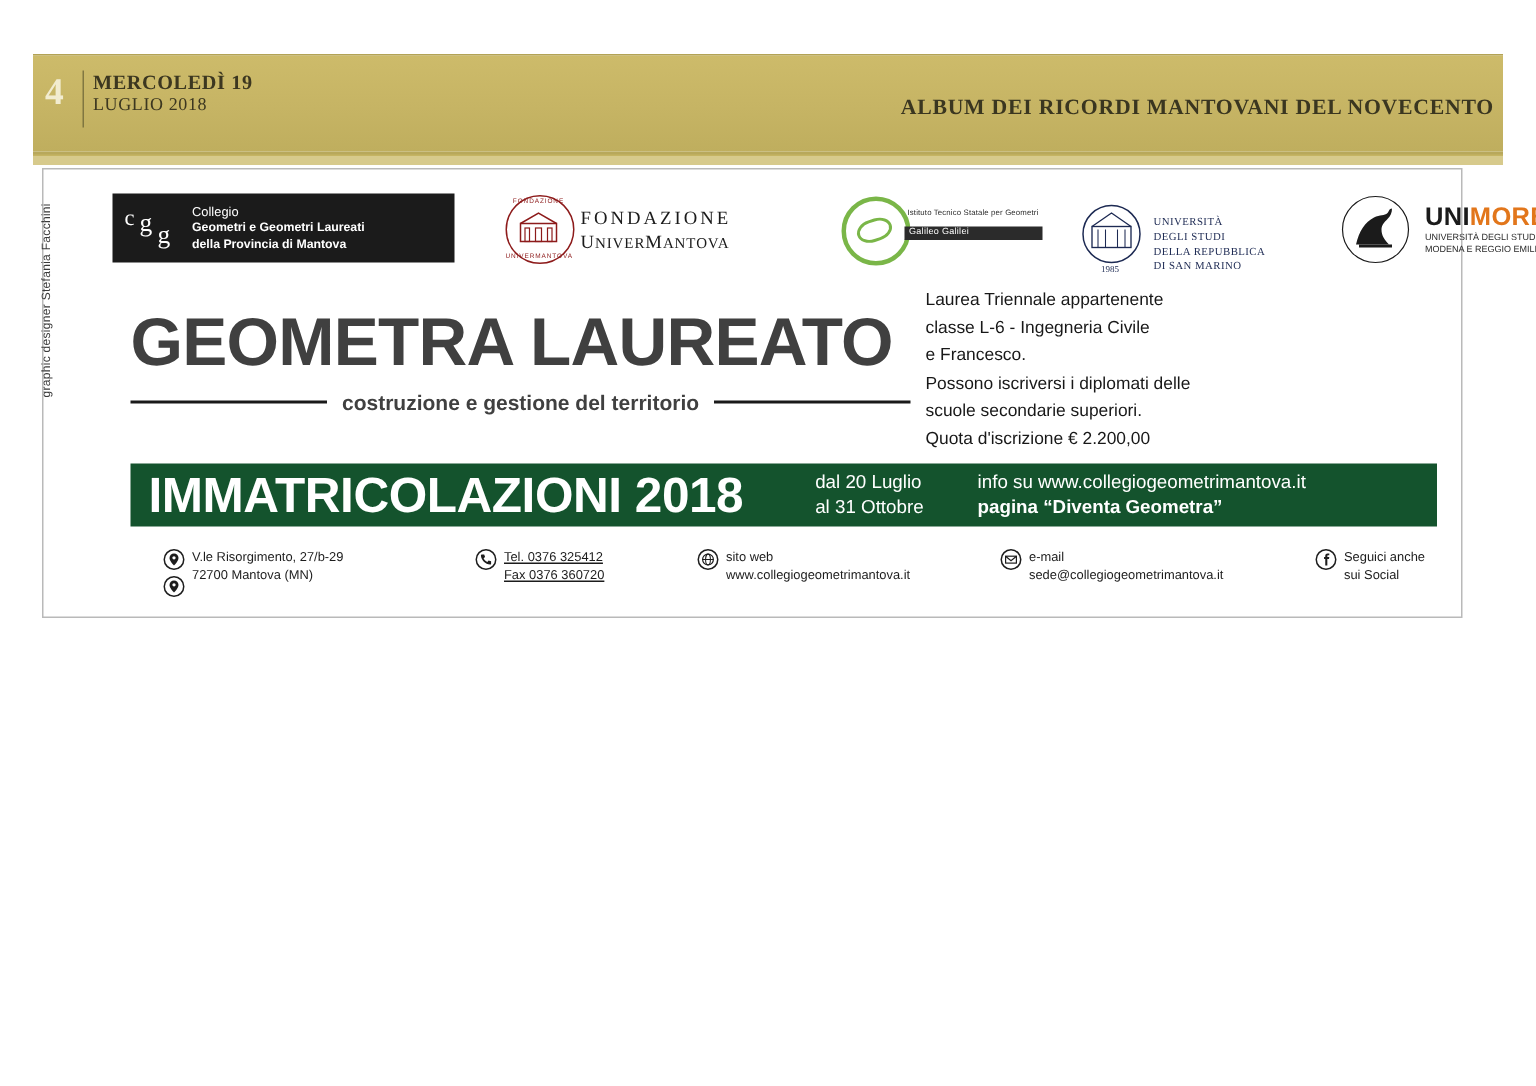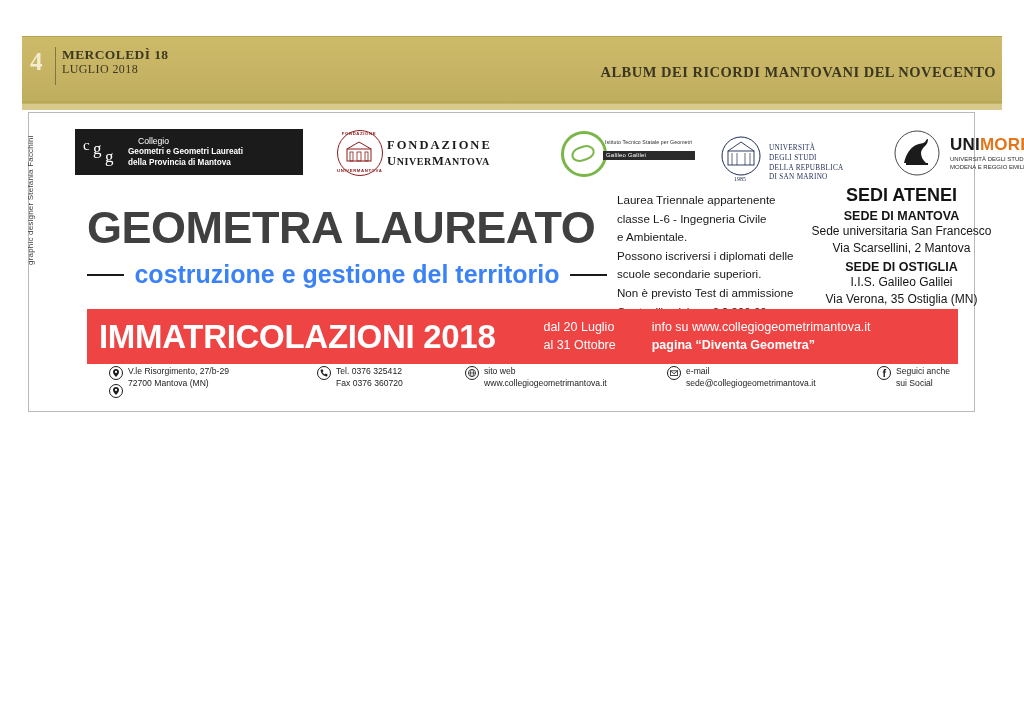--- a/index.html
+++ b/index.html
@@ -141,24 +141,24 @@
     flex: 0 0 40px;
     position: relative;
     margin-right: 7px;
   }
   .logo-collegio .mark svg { display:block; }
   .logo-collegio .txt {
     font-size: 8.2px;
     line-height: 1.28;
     font-weight: 700;
   }
-  .logo-collegio .txt .l1 { font-weight: 400; font-size: 8.6px; margin-left: 10px;}
-
-  
-  .logo-univer { left: 262px; width: 195px; top: 2px; font-weight: bold; }
+  .logo-collegio .txt .l1 { font-weight: 400; font-size: 8.6px;}
+
+  
+  .logo-univer { left: 262px; width: 195px; top: 2px; }
   .logo-univer .crest {
     width: 44px; height: 48px; flex: 0 0 44px; margin-right: 6px; position: relative;
   }
   .logo-univer .crest .arc {
     position:absolute; left:0; top:0; width:44px; height:44px;
     border:1px solid #8d1b1b; border-radius:50%;
   }
   .logo-univer .crest .bld {
     position:absolute; left:9px; top:11px; width:26px; height:22px;
   }
@@ -242,23 +242,23 @@
     white-space: nowrap;
   }
   .subhead-wrap {
     display: flex;
     align-items: center;
     margin-top: 10px;
     gap: 10px;
   }
   .subhead-wrap .rule { height: 2px; background: #1a1a1a; flex: 1; }
   .subhead {
-    font-size: 25px;
+    font-size: 14px;
     font-weight: 700;
-    color: #3b82f6;
+    color: #404040;
     white-space: nowrap;
   }
 
   
   .info-col {
     position: absolute;
     left: 588px;
     top: 78px;
     width: 190px;
     font-size: 11.6px;
@@ -283,22 +283,22 @@
   }
   .sedi-col .sede { font-size: 12.5px; font-weight: 700; margin-top: 3px; }
   .sedi-col .line { font-size: 12px; line-height: 1.42; }
 
   
   .black-bar {
     position: absolute;
     left: 58px;
     top: 196px;
     right: 16px;
-    height: 55px;
-    background: #ef4444;
+    height: 42px;
+    background: #14532d;
     color: #ffffff;
     display: flex;
     align-items: center;
   }
   .black-bar .big {
     font-size: 33px;
     font-weight: 800;
     letter-spacing: -0.3px;
     margin-left: 12px;
     white-space: nowrap;
@@ -331,21 +331,21 @@
     top: 0;
     display: flex;
     align-items: flex-start;
     gap: 5px;
     font-size: 8.6px;
     line-height: 1.45;
     color: #1c1c1c;
     white-space: nowrap;
   }
   .c1 { left: 22px; }
-  .c2 { left: 230px; }
+  .c2 { left: 230px; text-decoration: underline; }
   .c3 { left: 378px; }
   .c4 { left: 580px; }
   .c5 { left: 790px; }
   .cicon {
     width: 12px; height: 12px;
     border: 1px solid #1d1d1d;
     border-radius: 50%;
     flex: 0 0 12px;
     position: relative;
     margin-top: 1px;
@@ -353,21 +353,21 @@
   .cicon svg { position:absolute; left:1px; top:1px; }
   .pin-stack { display:flex; flex-direction:column; gap:3px; }
 </style>
 </head>
 <body>
 
 <div class="header-band">
   <div class="page-number">4</div>
   <div class="page-rule"></div>
   <div class="date-block">
-    <div class="date-day">MERCOLEDÌ 18</div>
+    <div class="date-day">MERCOLEDÌ 19</div>
     <div class="date-year">LUGLIO 2018</div>
   </div>
   <div class="header-title">ALBUM DEI RICORDI MANTOVANI DEL NOVECENTO</div>
 </div>
 
 <div class="advert">
 
   <div class="credit">graphic designer Stefania Facchini</div>
 
   <div class="logo-strip">
@@ -464,36 +464,26 @@
     <div class="subhead-wrap">
       <span class="rule"></span>
       <span class="subhead">costruzione e gestione del territorio</span>
       <span class="rule"></span>
     </div>
   </div>
 
   <div class="info-col">
     <p>Laurea Triennale appartenente</p>
     <p>classe L-6 - Ingegneria Civile</p>
-    <p>e Ambientale.</p>
+    <p>e Francesco.</p>
     <p>Possono iscriversi i diplomati delle</p>
     <p>scuole secondarie superiori.</p>
-    <p>Non è previsto Test di ammissione</p>
     <p>Quota d'iscrizione € 2.200,00</p>
   </div>
 
-  <div class="sedi-col">
-    <div class="title">SEDI ATENEI</div>
-    <div class="sede">SEDE DI MANTOVA</div>
-    <div class="line">Sede universitaria San Francesco</div>
-    <div class="line">Via Scarsellini, 2 Mantova</div>
-    <div class="sede">SEDE DI OSTIGLIA</div>
-    <div class="line">I.I.S. Galileo Galilei</div>
-    <div class="line">Via Verona, 35 Ostiglia (MN)</div>
-  </div>
 
   <div class="black-bar">
     <div class="big">IMMATRICOLAZIONI 2018</div>
     <div class="dates">
       <div>dal 20 Luglio</div>
       <div>al 31 Ottobre</div>
     </div>
     <div class="info">
       <div>info su www.collegiogeometrimantova.it</div>
       <div class="l2">pagina “Diventa Geometra”</div>

